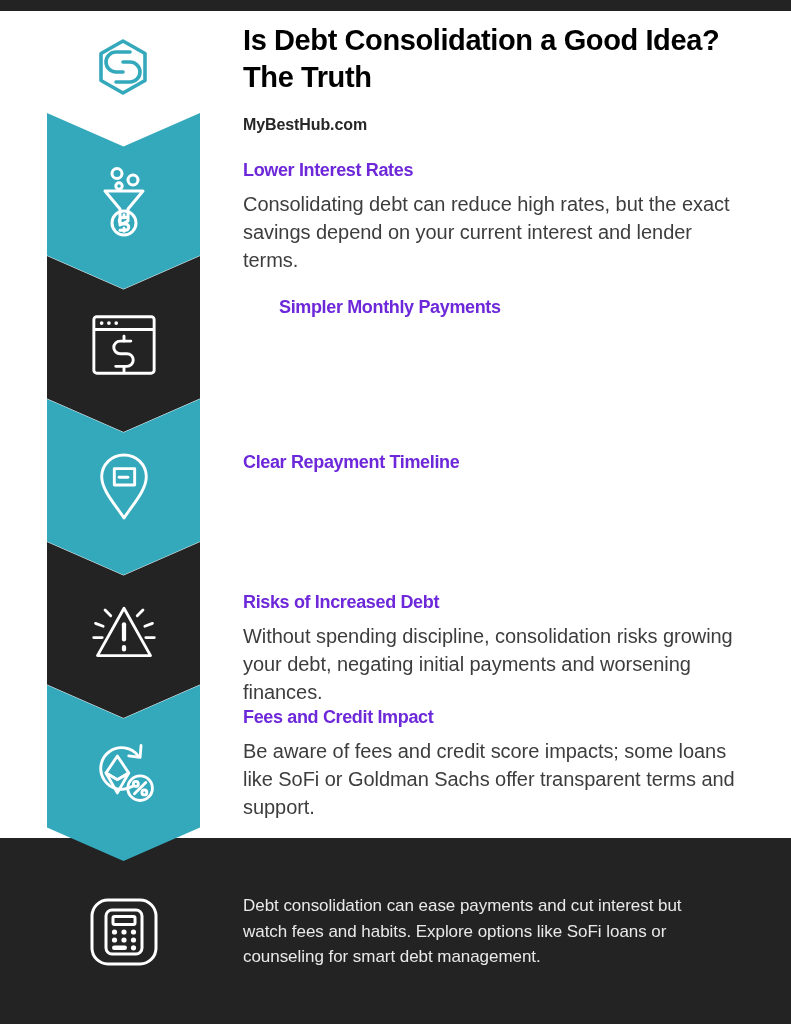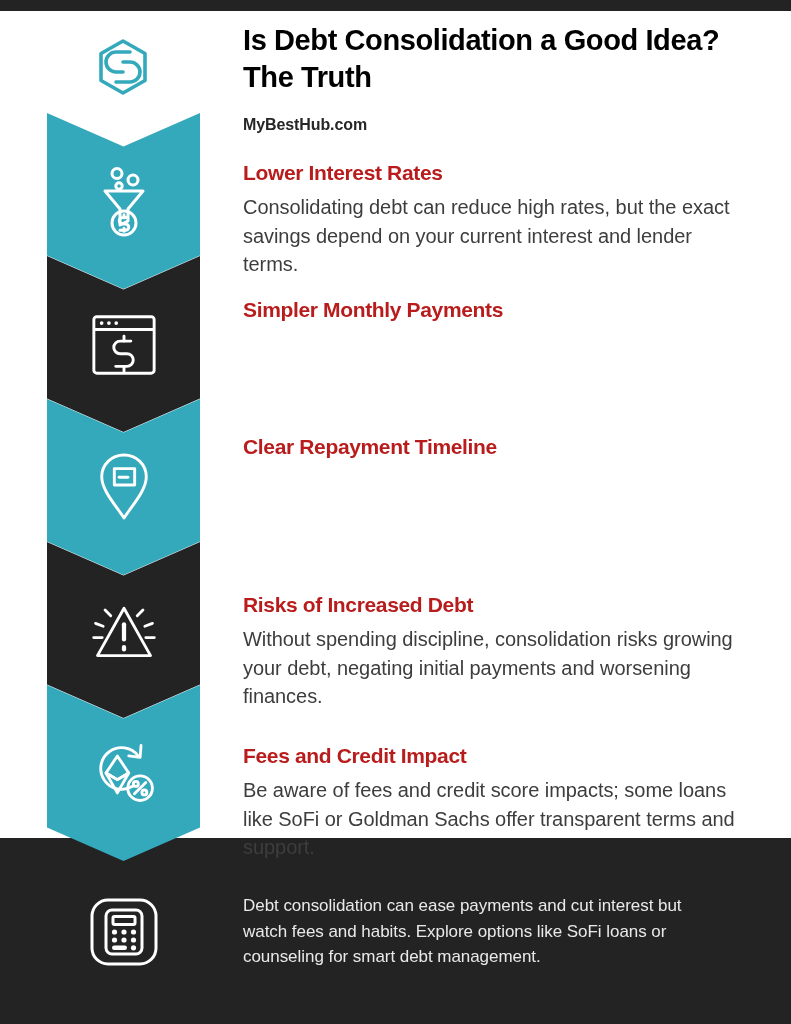--- a/index.html
+++ b/index.html
@@ -65,22 +65,22 @@
     color:#000000;
   }
   .site {
     position:absolute; left:243px; top:116px;
     font-size:16px; font-weight:bold;
     color:#262626;
     letter-spacing:-0.1px;
   }
   .sec { position:absolute; left:243px; width:500px; }
   .sec h2 {
-    font-size:21px; font-weight:bold;
-    color:#b91c1c;
+    font-size:18px; font-weight:bold;
+    color:#6d28d9;
     letter-spacing:-0.35px;
     line-height:1.2;
     margin-bottom:8px;
   }
   .sec p {
     font-size:20px;
     line-height:1.42;
     color:#3d3d3d;
     letter-spacing:-0.05px;
   }
@@ -195,34 +195,34 @@
       </div>
     </div>
 
   </div>
 
   <div class="sec" style="top:160px;">
     <h2>Lower Interest Rates</h2>
     <p>Consolidating debt can reduce high rates, but the exact savings depend on your current interest and lender terms.</p>
   </div>
 
-  <div class="sec" style="top:297px;">
+  <div class="sec" style="top:297px;margin-left:36px;">
     <h2>Simpler Monthly Payments</h2>
   </div>
 
-  <div class="sec" style="top:434px;">
+  <div class="sec" style="top:452px;">
     <h2>Clear Repayment Timeline</h2>
   </div>
 
   <div class="sec" style="top:592px;">
     <h2>Risks of Increased Debt</h2>
     <p>Without spending discipline, consolidation risks growing your debt, negating initial payments and worsening finances.</p>
   </div>
 
-  <div class="sec" style="top:707px;margin-top:36px;">
+  <div class="sec" style="top:707px;">
     <h2>Fees and Credit Impact</h2>
     <p>Be aware of fees and credit score impacts; some loans like SoFi or Goldman Sachs offer transparent terms and support.</p>
   </div>
 
   <div class="footer-icon">
     <svg viewBox="0 0 72 72" width="72" height="72">
       <g fill="none" stroke="#fff" stroke-width="3" stroke-linejoin="round">
         <rect x="4" y="4" width="64" height="64" rx="16"></rect>
         <rect x="18" y="14" width="36" height="44" rx="6"></rect>
         <rect x="25" y="20.5" width="22" height="8" rx="1.5"></rect>

